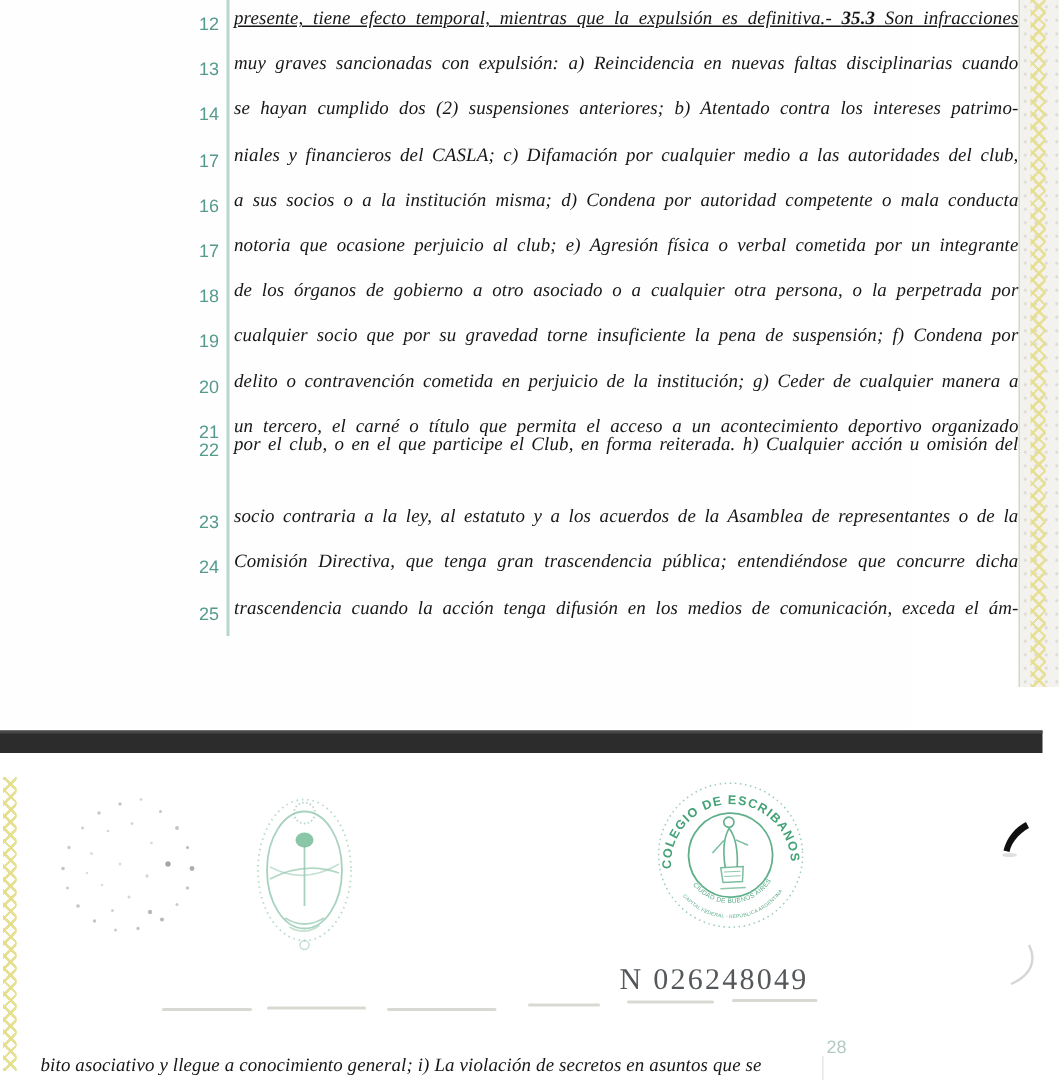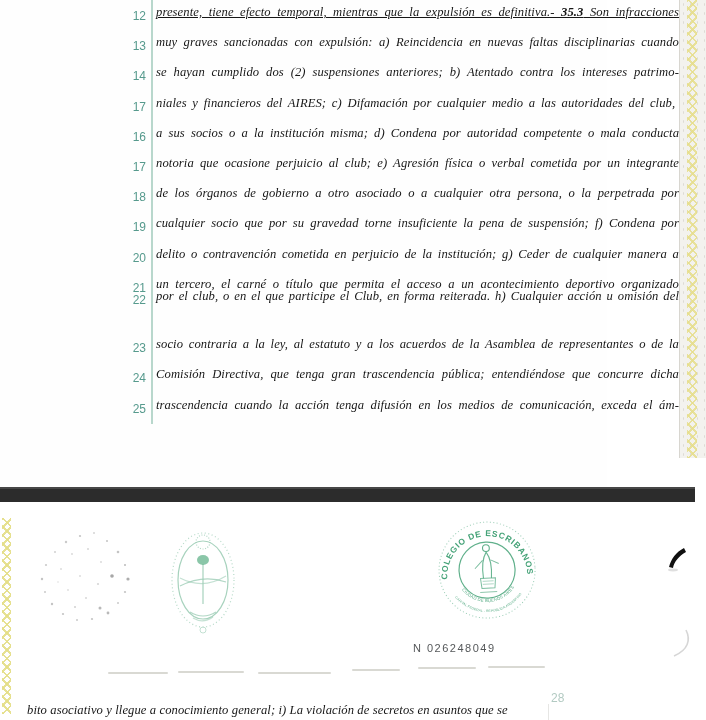--- a/index.html
+++ b/index.html
@@ -29,22 +29,22 @@
   .divider-bar{position:absolute;left:0;top:487px;width:695px;height:15px;background:#2c2c2c;
         border-top:2px solid #474747;box-sizing:border-box;}
 
   
   .cert{position:absolute;left:0;top:502px;width:706px;height:218px;background:#fff;}
   .left-zigzag{position:absolute;left:2px;top:16px;width:9px;height:196px;
         background:
           repeating-linear-gradient(135deg, rgba(228,222,135,.9) 0 1.8px, transparent 1.8px 6px),
           repeating-linear-gradient(45deg, rgba(228,222,135,.9) 0 1.8px, transparent 1.8px 6px);}
   .stamp{position:absolute;}
-  .serial{position:absolute;left:413px;top:140px;font-family:Liberation Sans, sans-serif;
-        font-size:11px;letter-spacing:1.5px;color:#55585a;}
+  .serial{position:absolute;left:413px;top:140px;font-family:Liberation Serif, serif;
+        font-size:20px;letter-spacing:1.5px;color:#55585a;}
   .dash{position:absolute;height:2px;background:#d9d9d3;border-radius:1px;}
   .cont-text{position:absolute;left:27px;top:188px;font-style:italic;font-size:12.6px;
         color:#161616;white-space:nowrap;letter-spacing:.1px;}
   .cont-num{position:absolute;left:551px;top:189px;font-family:"Liberation Sans",sans-serif;
         font-size:12px;color:#b2cac2;}
   .vfaint{position:absolute;left:548px;top:202px;width:1px;height:16px;background:#e6e6e4;}
 </style>
 </head>
 <body>
 
@@ -61,21 +61,21 @@
         <div class="line-row" style="top: 35.2px;">
           <span class="line-num">13</span>
           <p class="line-text" style="margin: 0px; word-spacing: 3.05px;"><span>muy graves sancionadas con expulsión: a) Reincidencia en nuevas faltas disciplinarias cuando</span></p>
         </div>
         <div class="line-row" style="top: 65.4px;">
           <span class="line-num">14</span>
           <p class="line-text" style="margin: 0px; word-spacing: 3.56px;"><span>se hayan cumplido dos (2) suspensiones anteriores; b) Atentado contra los intereses patrimo-</span></p>
         </div>
         <div class="line-row" style="top: 95.6px;">
           <span class="line-num">17</span>
-          <p class="line-text" style="margin: 0px; word-spacing: 2.42px;"><span>niales y financieros del AIRES; c) Difamación por cualquier medio a las autoridades del club,</span></p>
+          <p class="line-text" style="margin: 0px; word-spacing: 2.42px;"><span>niales y financieros del CASLA; c) Difamación por cualquier medio a las autoridades del club,</span></p>
         </div>
         <div class="line-row" style="top: 125.8px;">
           <span class="line-num">16</span>
           <p class="line-text" style="margin: 0px; word-spacing: 2.81px;"><span>a sus socios o a la institución misma; d) Condena por autoridad competente o mala conducta</span></p>
         </div>
         <div class="line-row" style="top: 156px;">
           <span class="line-num">17</span>
           <p class="line-text" style="margin: 0px; word-spacing: 2.86px;"><span>notoria que ocasione perjuicio al club; e) Agresión física o verbal cometida por un integrante</span></p>
         </div>
         <div class="line-row" style="top: 186.2px;">

